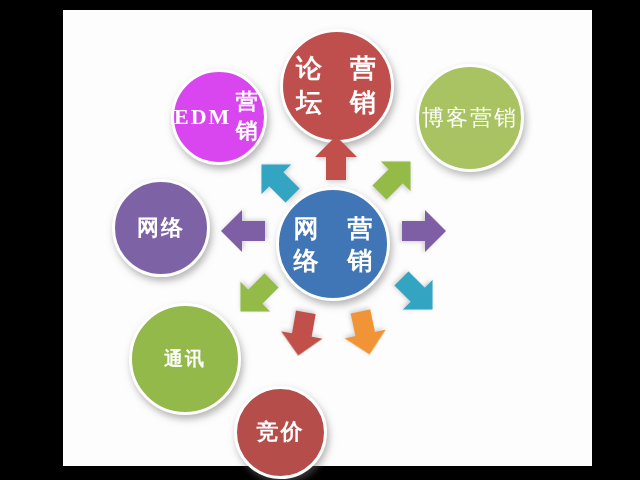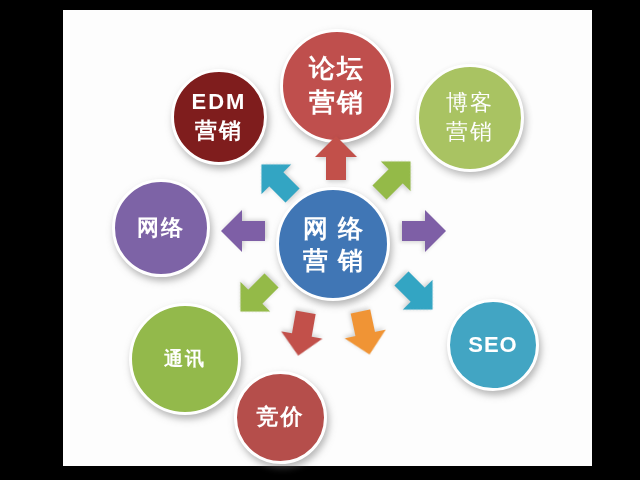--- a/index.html
+++ b/index.html
@@ -17,21 +17,21 @@
     position:absolute;
     left:63px;top:10px;width:529px;height:456px;
     background:#fdfdfd;
   }
   .node{
     position:absolute;
     border-radius:50%;
     border:3px solid #fff;
     box-sizing:border-box;
     box-shadow:2px 4px 7px rgba(110,110,110,.5);
-    display:flex;flex-direction:column;
+    display:flex;flex-direction:row;
     align-items:center;justify-content:center;
     color:#fff;
     line-height:1.3;
     letter-spacing:2px;
     text-align:center;
     user-select:none;
   }
   .node span{display:block;}
   .w700{font-weight:700;}
   .w600{font-weight:600;}
@@ -58,39 +58,36 @@
   <div class="node w700" style="left: 280px; top: 29px; width: 114px; height: 114px; font-size: 26px; background-color: rgb(191, 79, 77);">
     <span>论坛</span>
     <span>营销</span>
   </div>
 
   <div class="node w400" style="left: 416px; top: 64px; width: 108px; height: 108px; font-size: 22px; background-color: rgb(165, 192, 90);">
     <span>博客</span>
     <span>营销</span>
   </div>
 
-  <div class="node w600" style="left: 171px; top: 69px; width: 96px; height: 96px; font-size: 22px; background-color: #7f1d1d;">
+  <div class="node w600" style="left: 171px; top: 69px; width: 96px; height: 96px; font-size: 22px; background-color: #d946ef; font-family: Liberation Serif, serif;">
     <span>EDM</span>
     <span>营销</span>
   </div>
 
   <div class="node w700" style="left: 112px; top: 179px; width: 98px; height: 98px; font-size: 22px; background-color: rgb(125, 99, 166);">
     <span>网络</span>
   </div>
 
 
   <div class="node w600" style="left: 129px; top: 303px; width: 112px; height: 112px; font-size: 19px; background-color: rgb(147, 185, 75);">
     <span>通讯</span>
   </div>
 
-  <div class="node w600" style="left: 447px; top: 299px; width: 92px; height: 92px; font-size: 22px; letter-spacing: 1px; background-color: rgb(66, 165, 195);">
-    <span>SEO</span>
-  </div>
 
-  <div class="node w700" style="left: 234px; top: 371px; width: 93px; height: 93px; font-size: 22px; background-color: rgb(181, 78, 75);">
+  <div class="node w700" style="left: 234px; top: 386px; width: 93px; height: 93px; font-size: 22px; background-color: rgb(181, 78, 75);">
     <span>竞价</span>
   </div>
 
 
   <svg class="arrow" style="left:312px;top:134px;transform:rotate(0deg);" viewBox="-24 -24 48 48">
     <polygon points="0,-22 21,-1 10,-1 10,22 -10,22 -10,-1 -21,-1" style="fill: rgb(194, 80, 74);"></polygon>
   </svg>
   <svg class="arrow" style="left:371px;top:153px;transform:rotate(45deg);" viewBox="-24 -24 48 48">
     <polygon points="0,-22 21,-1 10,-1 10,22 -10,22 -10,-1 -21,-1" style="fill: rgb(148, 186, 72);"></polygon>
   </svg>

